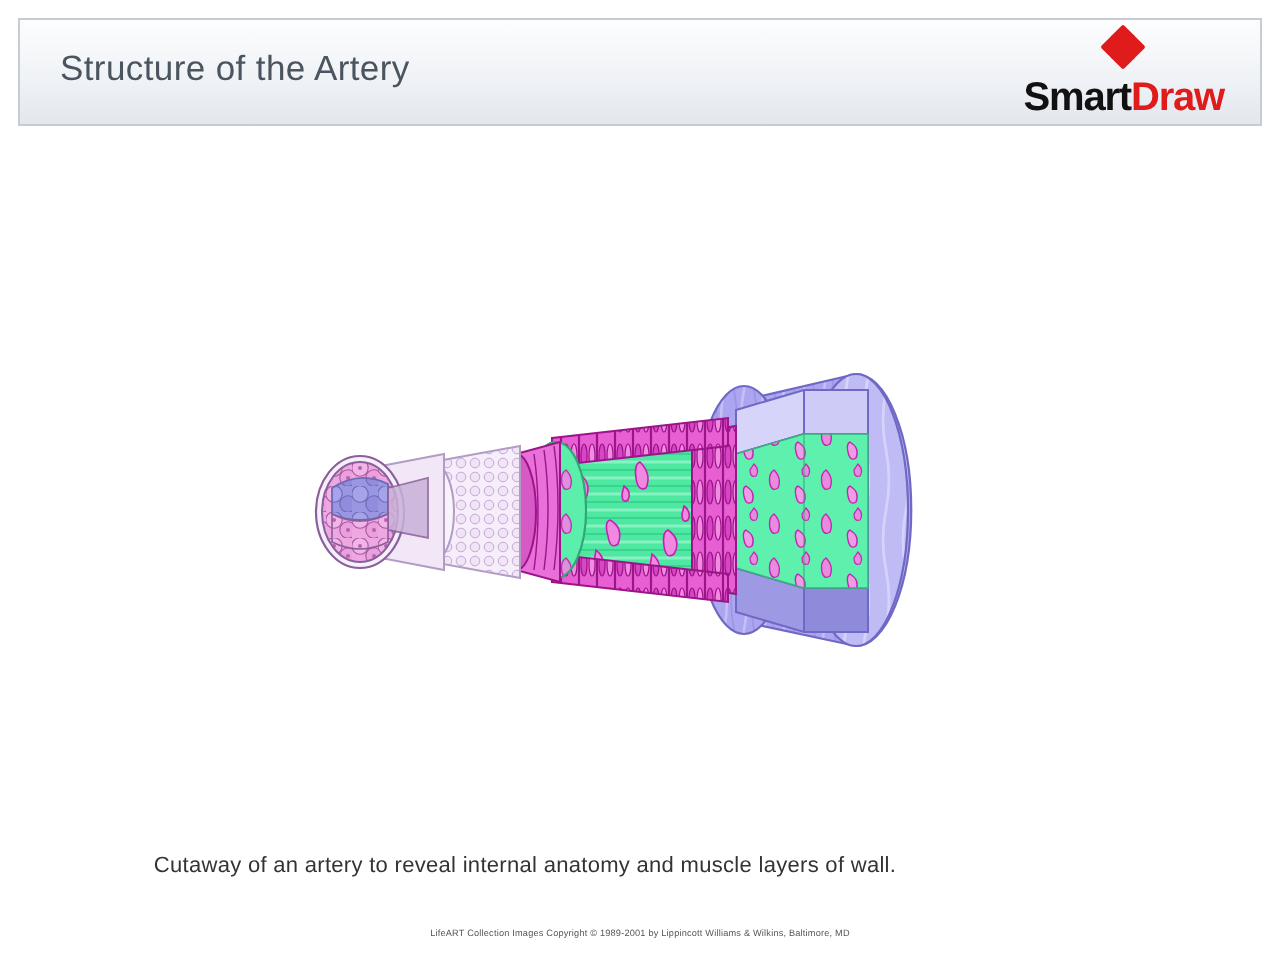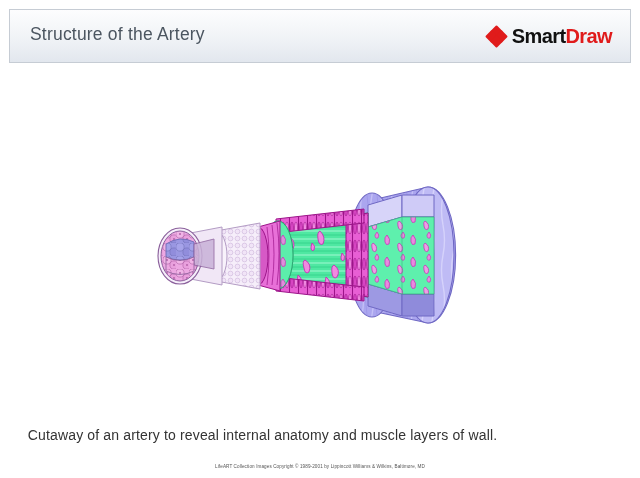--- a/index.html
+++ b/index.html
@@ -44,20 +44,21 @@
     line-height: 1;
     padding-bottom: 2px;
   }
 
   
   .logo {
     display: flex;
     align-items: center;
     gap: 6px;
     padding-right: 4px;
+    flex-direction: column;
   }
   .logo-diamonds {
     position: relative;
     width: 19px;
     height: 19px;
     flex: none;
   }
   .logo-diamonds i {
     position: absolute;
     width: 9px;
@@ -94,21 +95,21 @@
   .artery-svg { display: block; }
 
   
   .caption {
     position: absolute;
     left: 0;
     top: 427px;
     width: 525px;
     text-align: center;
     font-family: "Liberation Sans", sans-serif;
-    font-size: 14px;
+    font-size: 11px;
     color: #333333;
     letter-spacing: 0.15px;
   }
   .copyright {
     position: absolute;
     left: 0;
     top: 464px;
     width: 640px;
     text-align: center;
     font-family: "Liberation Sans", sans-serif;

